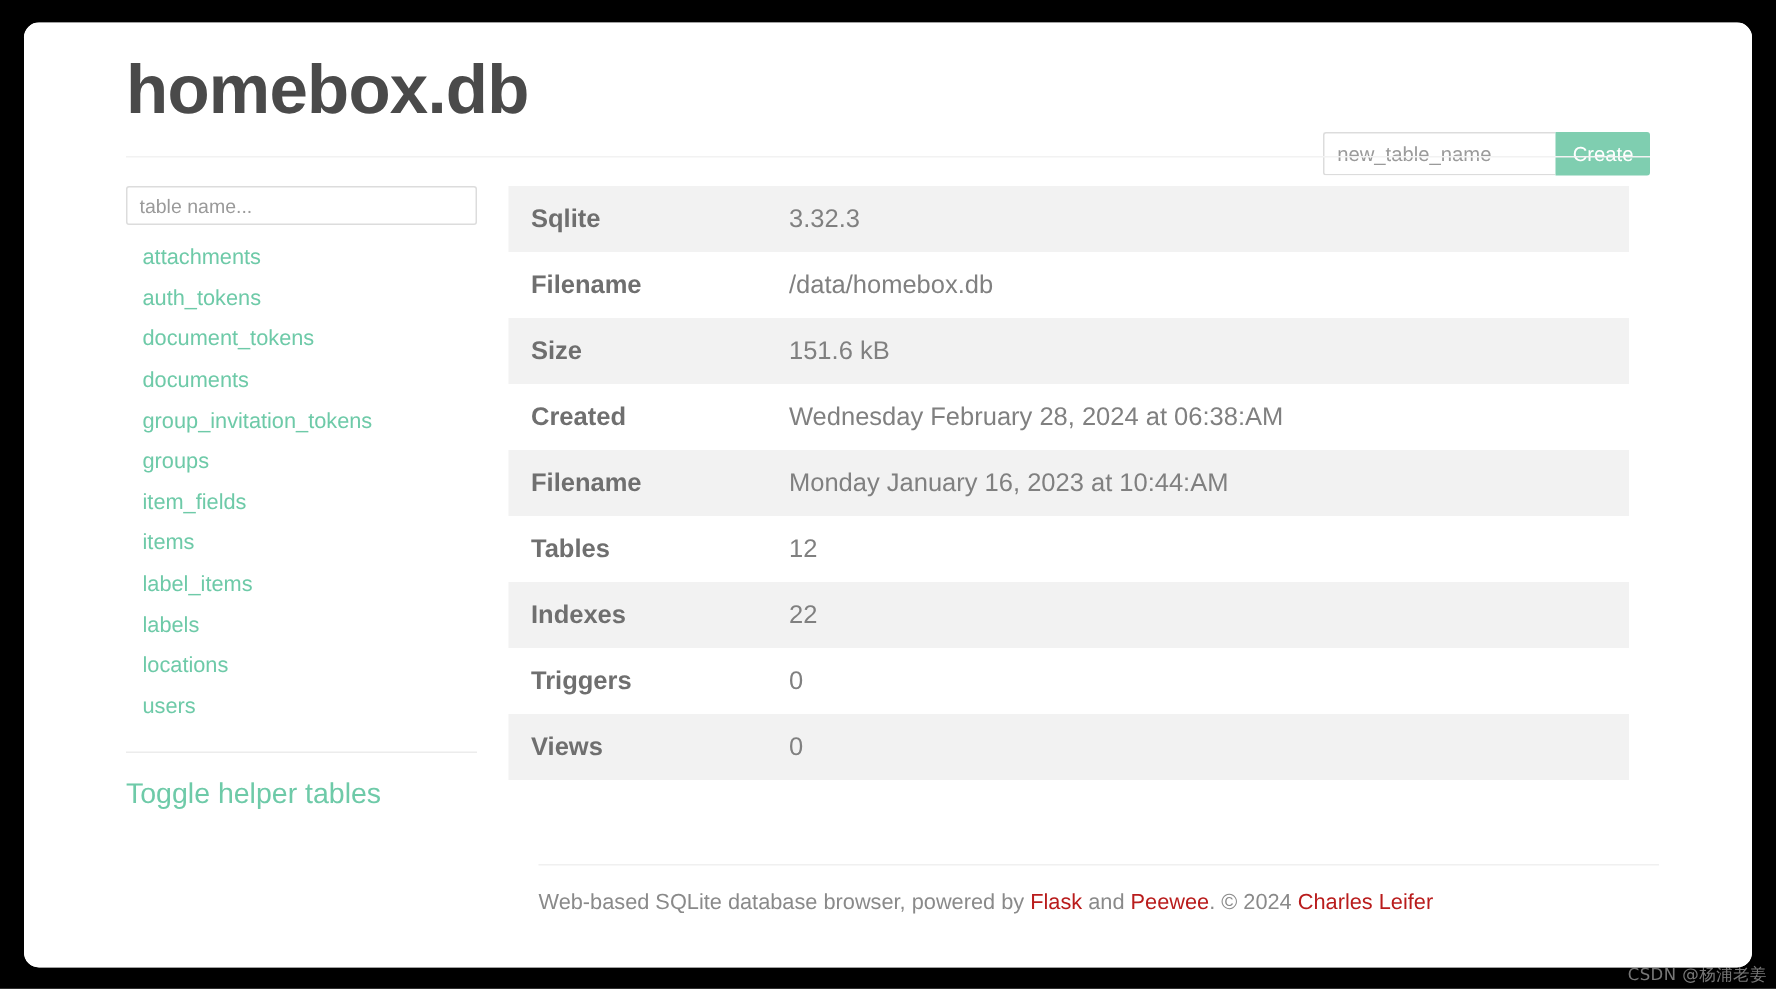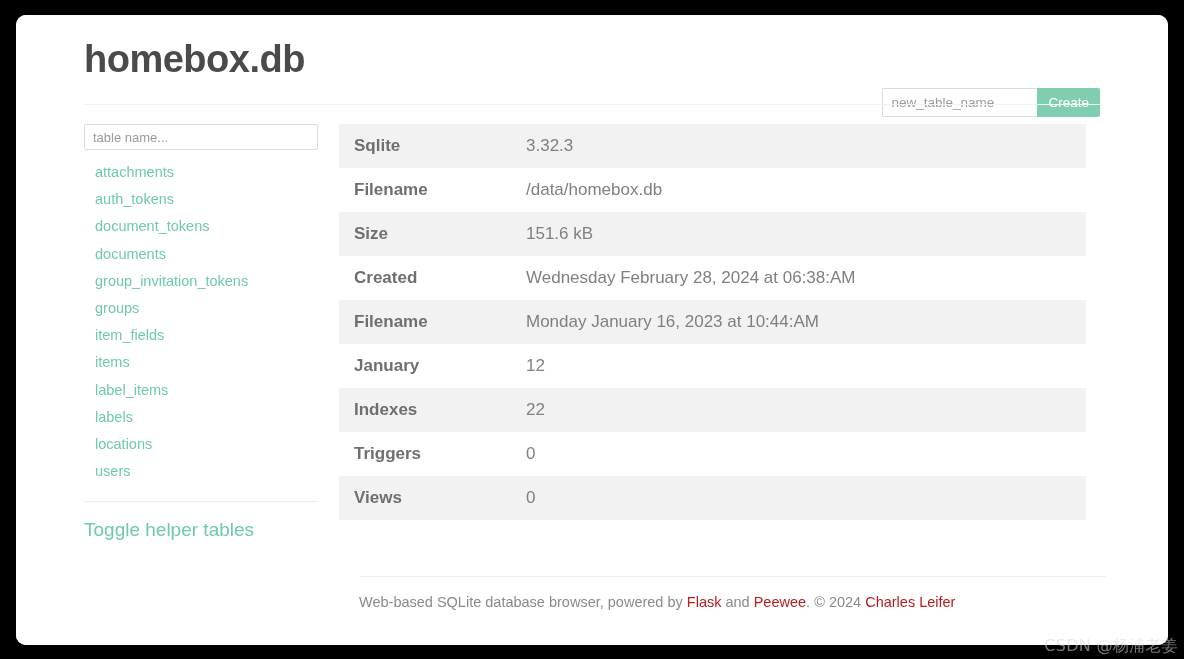--- a/index.html
+++ b/index.html
@@ -49,21 +49,21 @@
   
   .header-row {
     position: relative;
     height: 74px;
   }
   .page-title {
     position: absolute;
     left: 0;
     top: 18px;
     margin: 0;
-    font-size: 38px;
+    font-size: 46px;
     line-height: 52px;
     font-weight: bold;
     color: #4a4a4a;
     letter-spacing: -0.5px;
   }
   .create-form {
     position: absolute;
     right: 0;
     top: 29px;
     display: flex;
@@ -217,21 +217,21 @@
   .footer a {
     color: #b91c1c;
     text-decoration: none;
   }
 
   
   .watermark {
     position: absolute;
     right: 6px;
     bottom: 2px;
-    font-size: 16px;
+    font-size: 11px;
     color: #d8d8d8;
     opacity: 0.55;
     font-family: "DejaVu Sans", sans-serif;
     white-space: nowrap;
     letter-spacing: 0.3px;
   }
 </style>
 </head>
 <body>
 
@@ -316,21 +316,21 @@
               </tr>
               <tr class="even">
                 <td class="k">Created</td>
                 <td class="v">Wednesday February 28, 2024 at 06:38:AM</td>
               </tr>
               <tr class="odd">
                 <td class="k">Filename</td>
                 <td class="v">Monday January 16, 2023 at 10:44:AM</td>
               </tr>
               <tr class="even">
-                <td class="k">January</td>
+                <td class="k">Tables</td>
                 <td class="v">12</td>
               </tr>
               <tr class="odd">
                 <td class="k">Indexes</td>
                 <td class="v">22</td>
               </tr>
               <tr class="even">
                 <td class="k">Triggers</td>
                 <td class="v">0</td>
               </tr>

